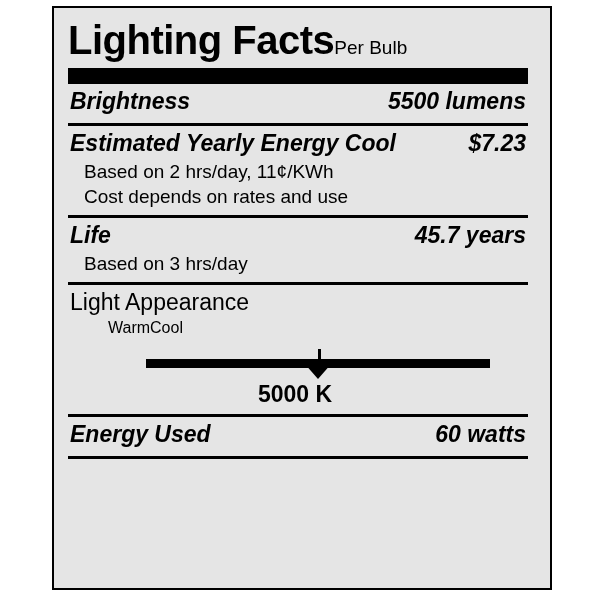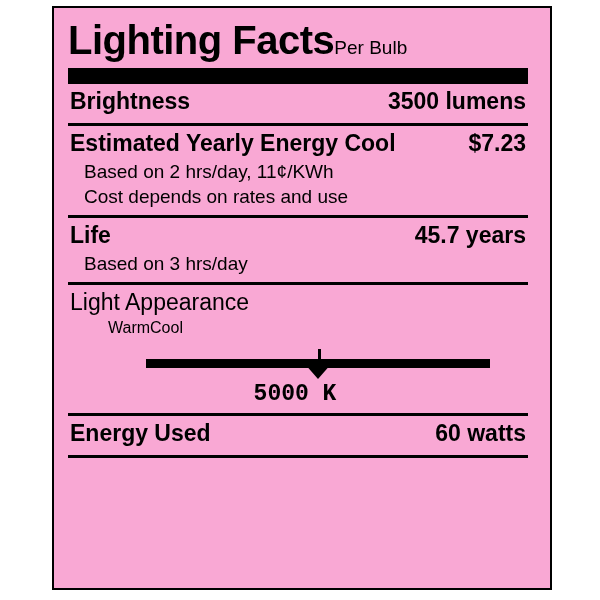--- a/index.html
+++ b/index.html
@@ -20,21 +20,21 @@
     background: #ffffff;
   }
   .label-box {
     position: absolute;
     left: 52px;
     top: 6px;
     width: 500px;
     height: 584px;
     border: 2px solid #000000;
     box-sizing: border-box;
-    background: #f9a8d4;
+    background: #e5e5e5;
   }
   .inner {
     position: absolute;
     left: 12px;
     top: 10px;
     width: 464px;
   }
   
   .title-row {
     display: flex;
@@ -63,20 +63,21 @@
     height: 3px;
     background: #000000;
     margin: 6px 2px 0 2px;
   }
   
   .row {
     display: flex;
     justify-content: space-between;
     align-items: flex-end;
     padding: 4px 4px 2px 4px;
+    font-style: italic;
   }
   .row-label {
     font-size: 23px;
     font-weight: bold;
   }
   .row-value {
     font-size: 23px;
     font-weight: bold;
   }
   .subline {
@@ -125,40 +126,39 @@
     border-left: 14px solid transparent;
     border-right: 14px solid transparent;
     border-top: 16px solid #000000;
   }
   .kelvin {
     text-align: center;
     font-size: 23px;
     font-weight: bold;
     padding-top: 0px;
     margin-left: -6px;
-    font-family: Liberation Mono, monospace;
   }
 </style>
 </head>
 <body>
 
 <div class="page">
   <div class="label-box">
     <div class="inner">
 
       <div class="title-row">
         <span class="title-main">Lighting Facts</span>
         <span class="title-sub">Per Bulb</span>
       </div>
 
       <div class="thick-bar"></div>
 
       <div class="row">
         <span class="row-label">Brightness</span>
-        <span class="row-value">3500 lumens</span>
+        <span class="row-value">5500 lumens</span>
       </div>
 
       <div class="rule"></div>
 
       <div class="row">
         <span class="row-label">Estimated Yearly Energy Cool</span>
         <span class="row-value">$7.23</span>
       </div>
       <div class="subline">Based on 2 hrs/day, 11¢/KWh</div>
       <div class="subline">Cost depends on rates and use</div>

